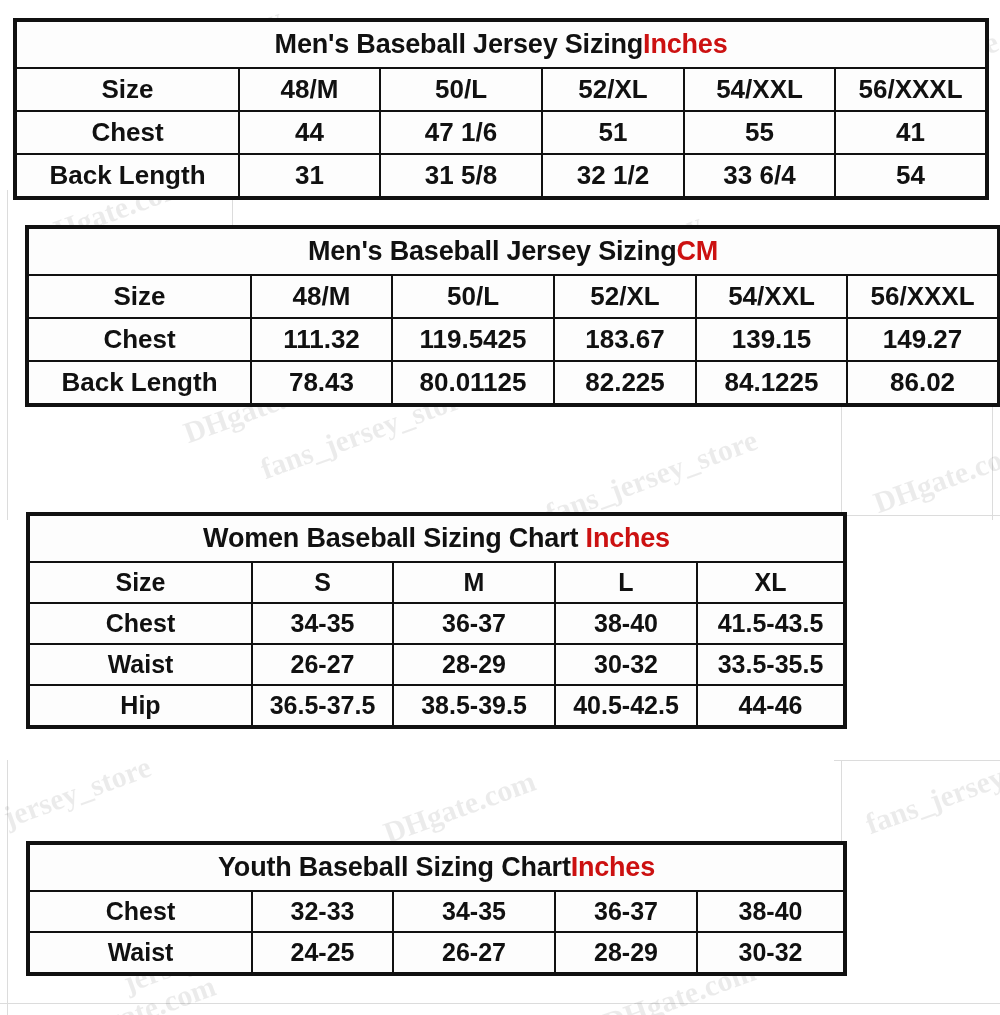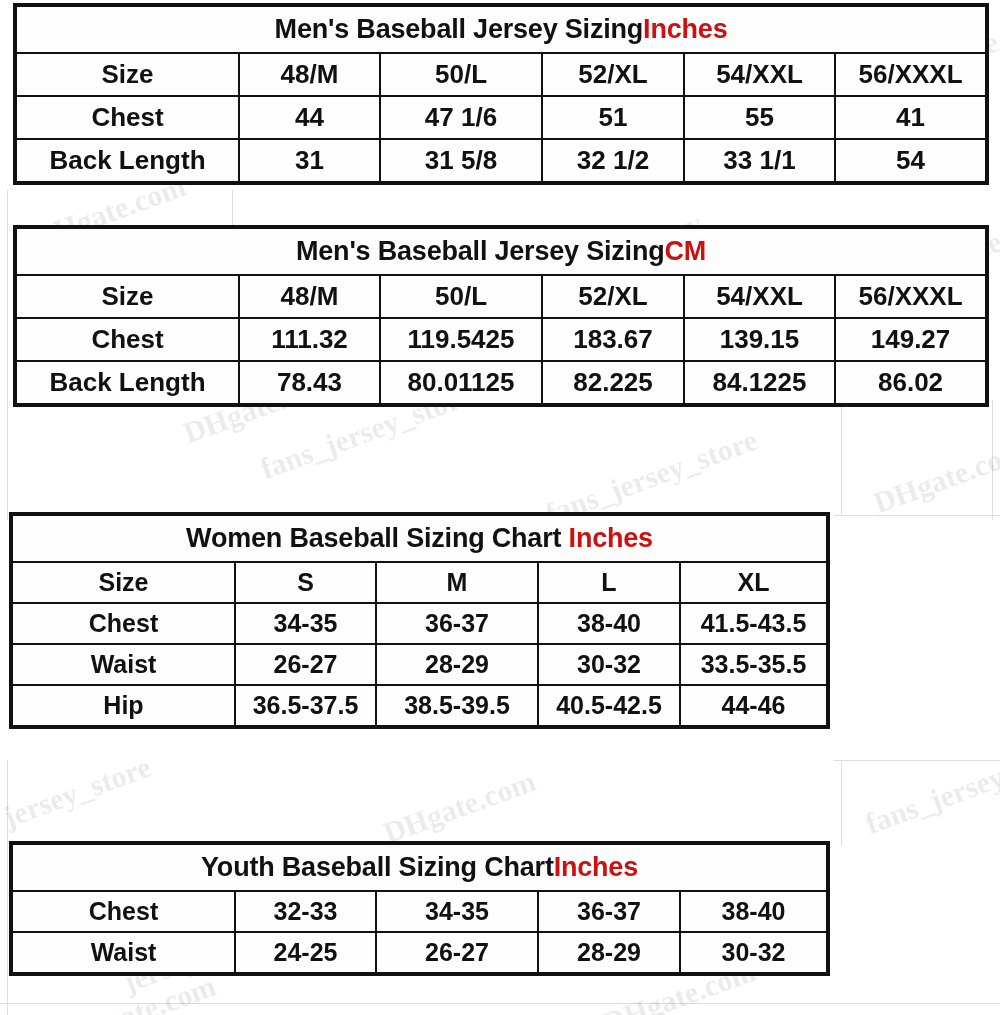--- a/index.html
+++ b/index.html
@@ -62,27 +62,27 @@
     font-weight: 700;
     letter-spacing: -0.2px;
   }
   .unit-red {
     color: #cc1111;
     font-weight: 700;
   }
 
   
   #men-inches-table, #men-cm-table { left: 13px; width: 972px; }
-  #men-inches-table { top: 3px; }
-  #men-cm-table { top: 225px; }
+  #men-inches-table { top: 18px; }
+  #men-cm-table { top: 225px; margin-left: 12px; }
   #men-inches-table td, #men-cm-table td { font-size: 26px; height: 41px; }
   #men-inches-table td.title-cell, #men-cm-table td.title-cell { height: 45px; }
 
   
-  #women-table, #youth-table { left: 9px; width: 817px; padding-left: 16px; }
+  #women-table, #youth-table { left: 26px; width: 817px; padding-left: 16px; }
   #women-table { top: 512px; }
   #youth-table { top: 841px; }
   #women-table td, #youth-table td { font-size: 25px; height: 39px; }
   #women-table td.title-cell, #youth-table td.title-cell { height: 45px; }
 
   .teal { color: #16706c; }
 
   .col-label { width: 224px; }
   .col-c1 { width: 141px; }
   .col-c2 { width: 162px; }
@@ -156,21 +156,21 @@
       <td>47 1/6</td>
       <td>51</td>
       <td>55</td>
       <td>41</td>
     </tr>
     <tr>
       <td>Back Length</td>
       <td>31</td>
       <td>31 5/8</td>
       <td>32 1/2</td>
-      <td>33 1/1</td>
+      <td>33 6/4</td>
       <td>54</td>
     </tr>
   </tbody>
 </table>
 
 <table class="sizing-table" id="men-cm-table">
   <colgroup>
     <col class="col-label">
       <col class="col-c1">
       <col class="col-c2">

